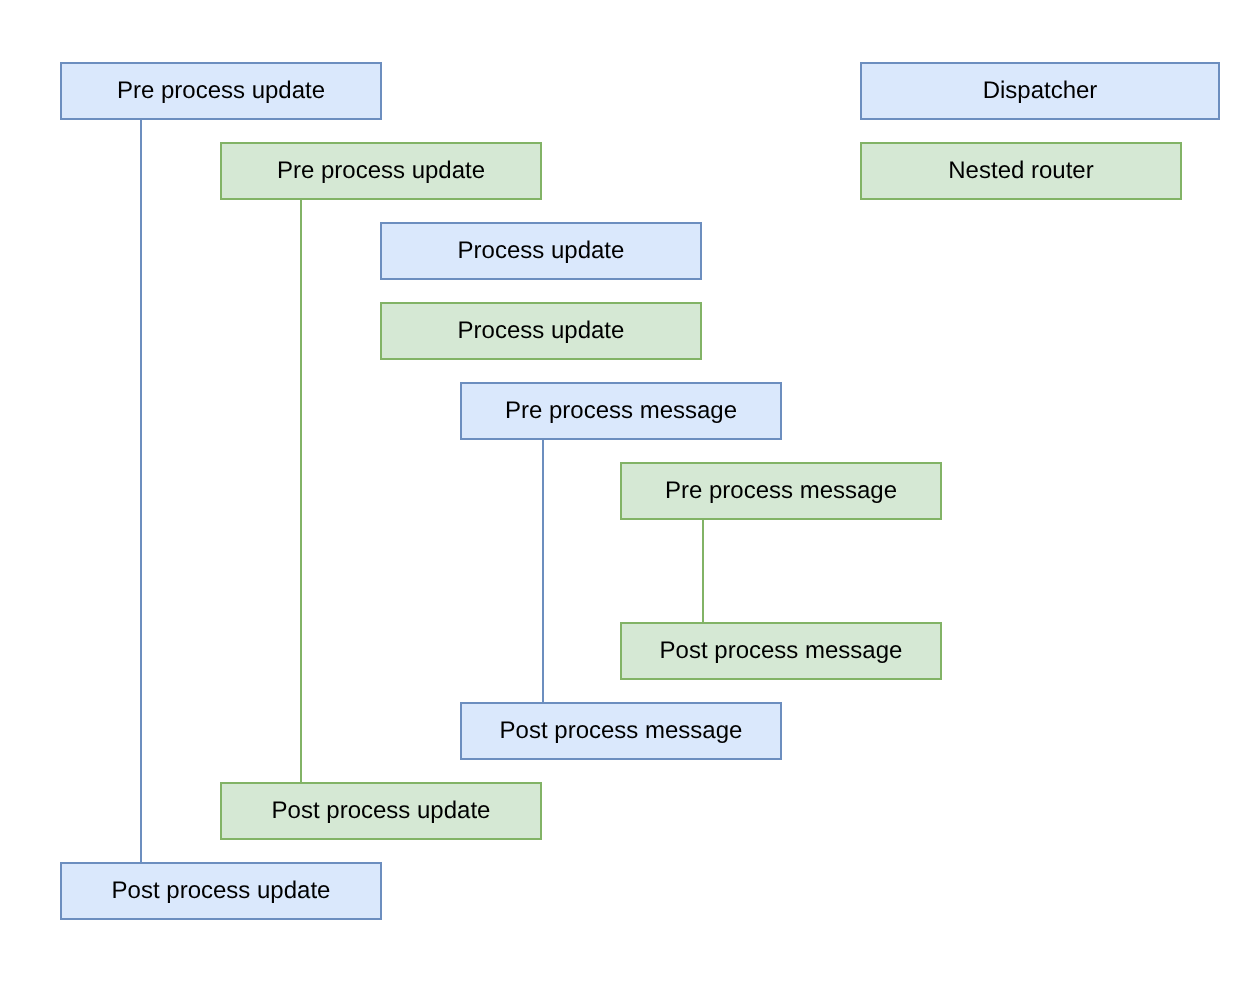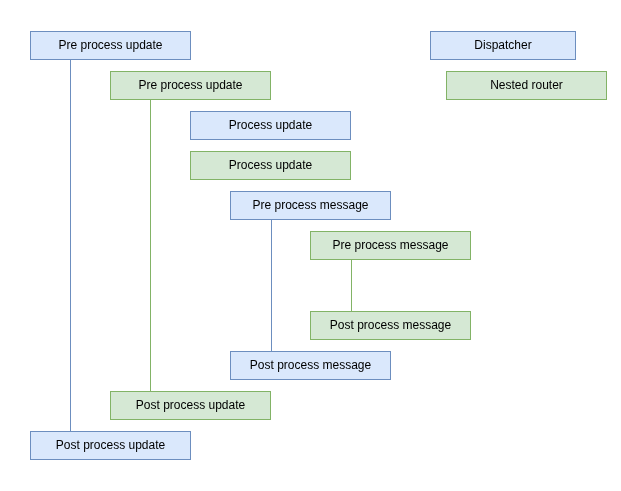--- a/index.html
+++ b/index.html
@@ -65,16 +65,16 @@
   <div class="node router" style="left:110px; top:71px;  width:161px; height:29px;">Pre process update</div>
   <div class="node dispatcher" style="left:190px; top:111px; width:161px; height:29px;">Process update</div>
   <div class="node router" style="left:190px; top:151px; width:161px; height:29px;">Process update</div>
   <div class="node dispatcher" style="left:230px; top:191px; width:161px; height:29px;">Pre process message</div>
   <div class="node router" style="left:310px; top:231px; width:161px; height:29px;">Pre process message</div>
   <div class="node router" style="left:310px; top:311px; width:161px; height:29px;">Post process message</div>
   <div class="node dispatcher" style="left:230px; top:351px; width:161px; height:29px;">Post process message</div>
   <div class="node router" style="left:110px; top:391px; width:161px; height:29px;">Post process update</div>
   <div class="node dispatcher" style="left:30px;  top:431px; width:161px; height:29px;">Post process update</div>
 
-  <div class="node dispatcher" style="left:430px; top:31px; width:146px; height:29px;">Dispatcher</div>
-  <div class="node router" style="left:446px; top:71px; width:161px; height:29px;">Nested router</div>
+  <div class="node dispatcher" style="left:430px; top:31px; width:180px; height:29px;">Dispatcher</div>
+  <div class="node router" style="left:430px; top:71px; width:161px; height:29px;">Nested router</div>
 
 </div>
 
 </body></html>

